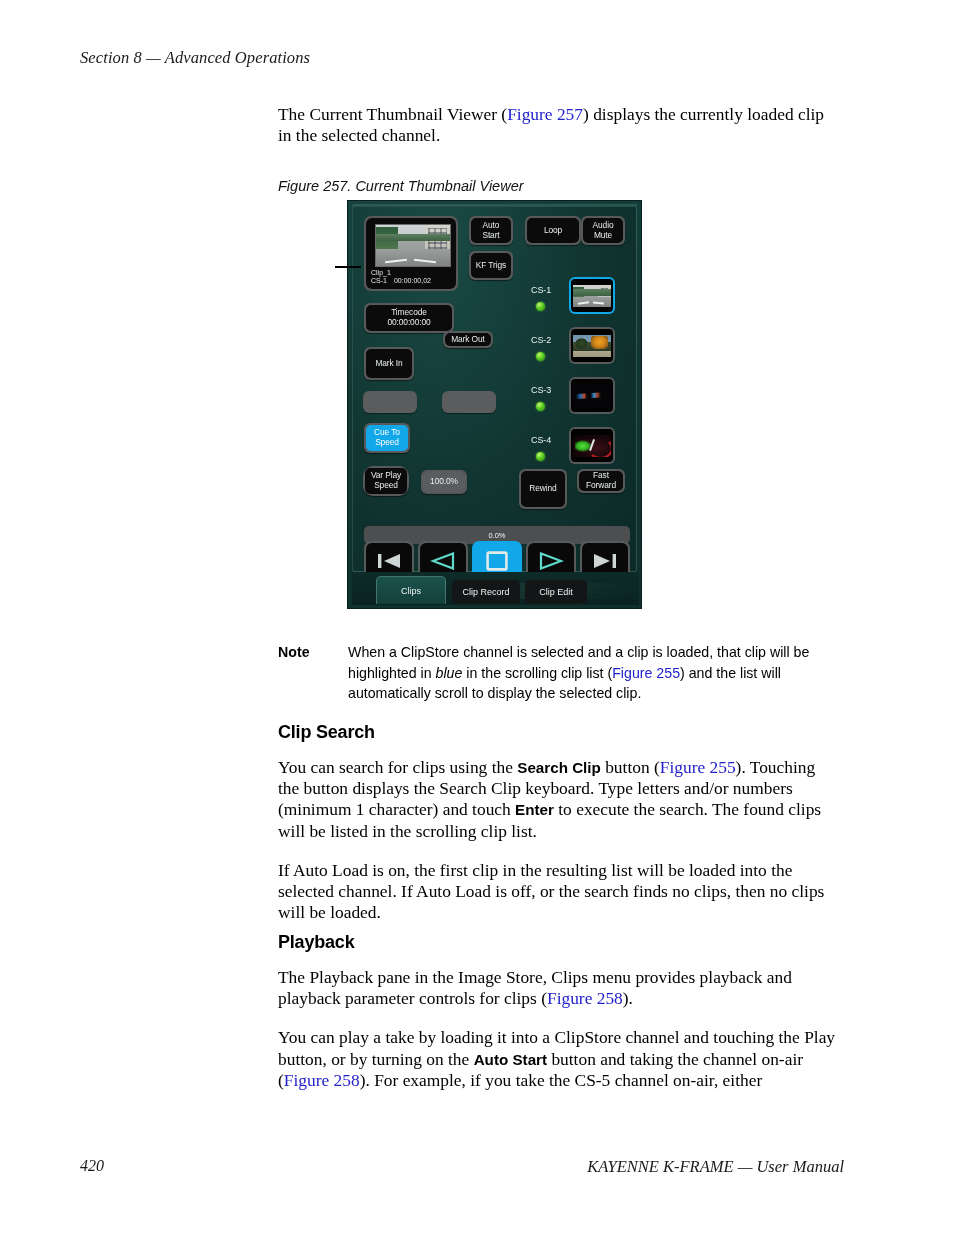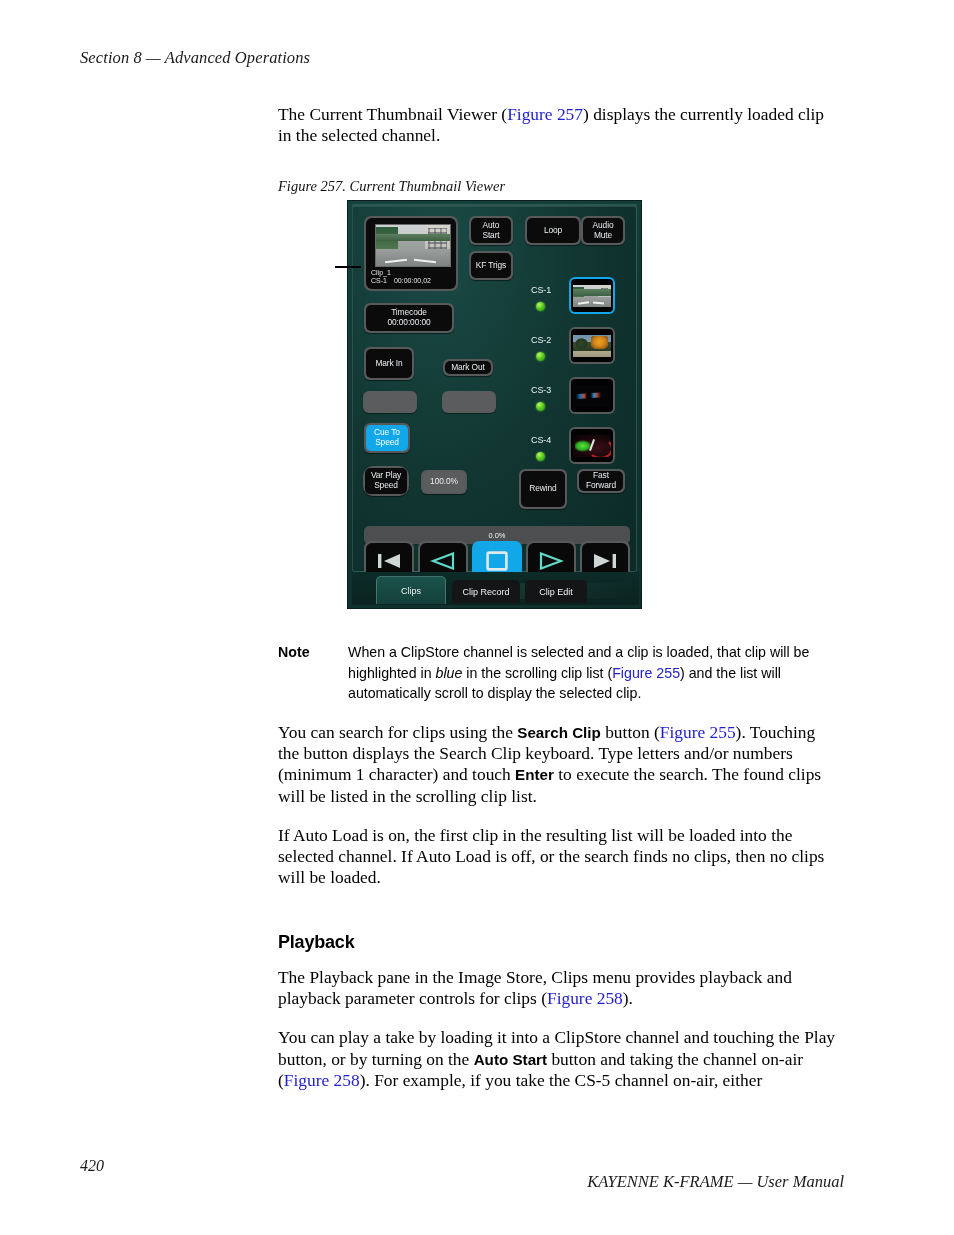--- a/index.html
+++ b/index.html
@@ -38,21 +38,20 @@
   }
   .footer-title {
     position: absolute;
     right: 110px;
     top: 1157px;
     font-family: "Liberation Serif", serif;
     font-style: italic;
     font-size: 16.5px;
     color: #1a1a1a;
     white-space: nowrap;
-    margin-top: 15px;
   }
 
   
   .col {
     position: absolute;
     left: 278px;
     width: 562px;
     top: 100px;
   }
   p.body {
@@ -64,21 +63,21 @@
     color: #000;
   }
   .lnk { color: #2222cc; }
   .bsans {
     font-family: "Liberation Sans", sans-serif;
     font-weight: bold;
     font-size: 15.2px;
   }
 
   .figcap {
-    font-family: Liberation Serif, serif;
+    font-family: Liberation Sans, sans-serif;
     font-style: italic;
     font-size: 14.5px;
     color: #111;
     margin: 0;
   }
 
   h3.sect {
     font-family: "Liberation Sans", sans-serif;
     font-weight: bold;
     font-size: 18px;
@@ -508,21 +507,21 @@
             <span>00:00:00:00</span>
           </div>
         </div>
       </div>
 
       <div class="kbtn" style="left:11px; top:140px; width:50px; height:33px;">
         <div class="face">
             <span>Mark In</span>
           </div>
       </div>
-      <div class="kbtn" style="left:90px; top:152px; width:50px; height:17px;">
+      <div class="kbtn" style="left:90px; top:124px; width:50px; height:17px;">
         <div class="face">
             <span>Mark Out</span>
           </div>
       </div>
 
       <div class="gpad" style="left:10px; top:184px; width:54px; height:22px;"></div>
       <div class="gpad" style="left:89px; top:184px; width:54px; height:22px;"></div>
 
       <div class="kbtn blue" style="left:11px; top:216px; width:46px; height:30px;">
         <div class="face">
@@ -679,20 +678,21 @@
 </div>
 
 <div class="col" style="top:642px;">
   <div class="note">
     <span class="note-label">Note</span>
     <div class="note-body"><span>When a ClipStore channel is selected and a clip is loaded, that clip will be highlighted in </span><i>blue</i><span> in the scrolling clip list (</span><span class="lnk">Figure 255</span><span>) and the list will automatically scroll to display the selected clip.</span></div>
   </div>
 </div>
 
 <div class="col" style="top:722px;">
+  <h3 class="sect">Clip Search</h3>
   <p class="body"><span>You can search for clips using the </span><span class="bsans">Search Clip</span><span> button (</span><span class="lnk">Figure 255</span><span>). Touching the button displays the Search Clip keyboard. Type letters and/or numbers (minimum 1 character) and touch </span><span class="bsans">Enter</span><span> to execute the search. The found clips will be listed in the scrolling clip list.</span></p>
   <p class="body">If Auto Load is on, the first clip in the resulting list will be loaded into the selected channel. If Auto Load is off, or the search finds no clips, then no clips will be loaded.</p>
 </div>
 
 <div class="col" style="top:932px;">
   <h3 class="sect">Playback</h3>
   <p class="body"><span>The Playback pane in the Image Store, Clips menu provides playback and playback parameter controls for clips (</span><span class="lnk">Figure 258</span><span>).</span></p>
   <p class="body"><span>You can play a take by loading it into a ClipStore channel and touching the Play button, or by turning on the </span><span class="bsans">Auto Start</span><span> button and taking the channel on-air (</span><span class="lnk">Figure 258</span><span>). For example, if you take the CS-5 channel on-air, either</span></p>
 </div>
 

